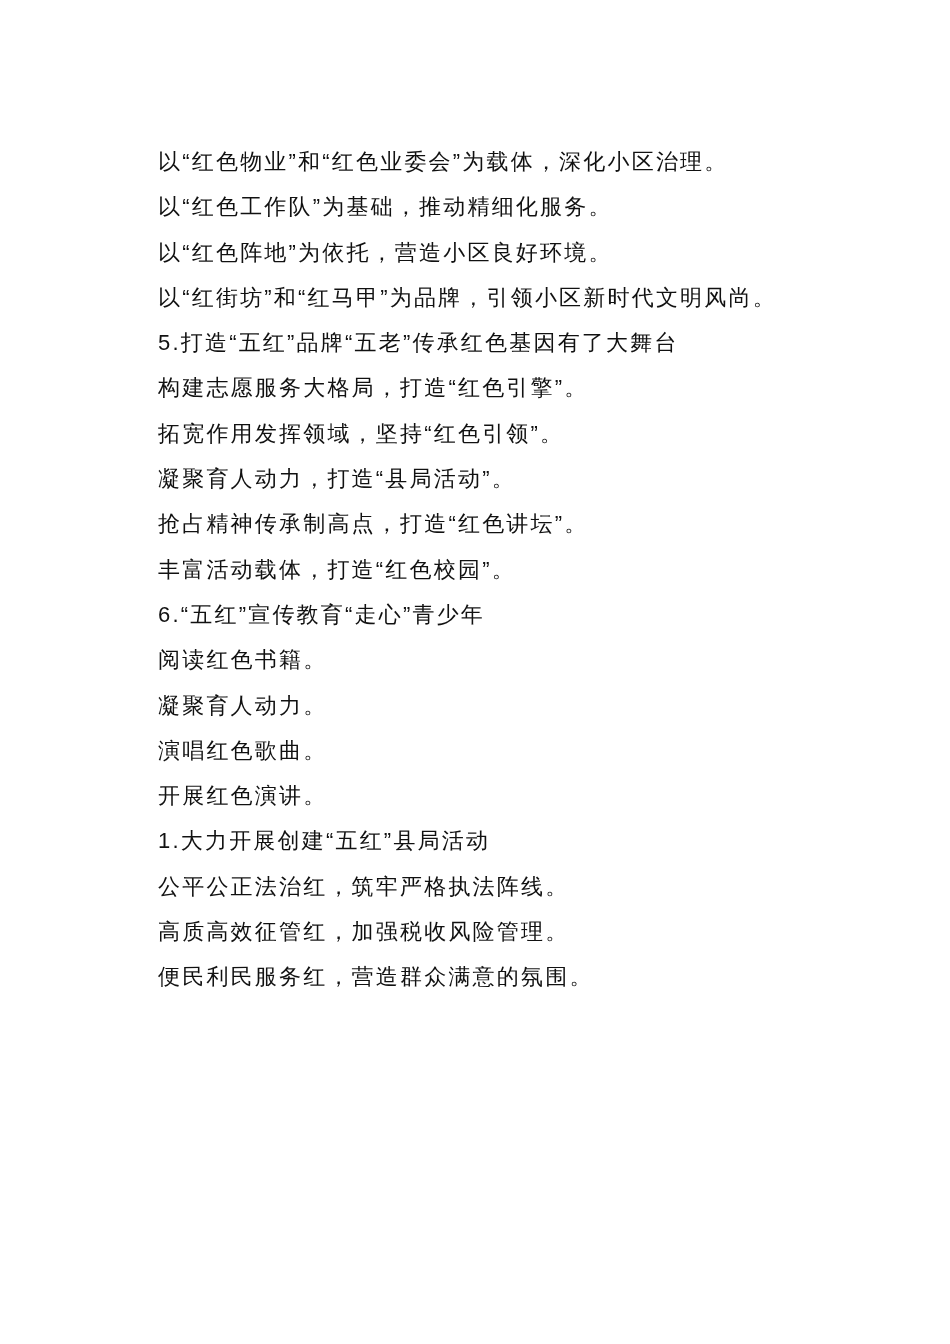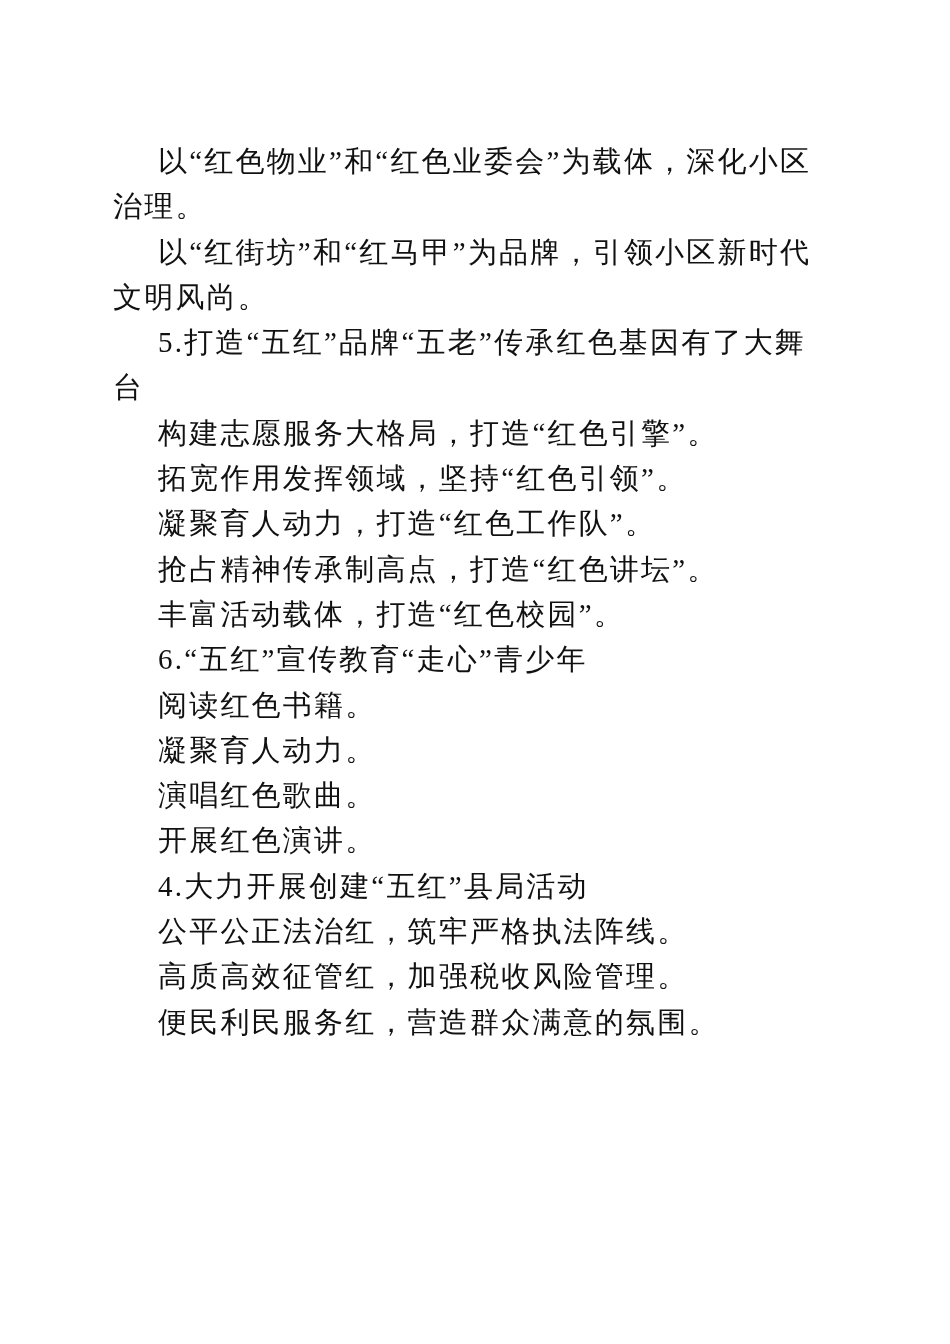--- a/index.html
+++ b/index.html
@@ -11,47 +11,49 @@
       width: 950px;
       height: 1344px;
       position: relative;
       overflow: hidden;
     }
     .page {
       position: absolute;
       left: 113px;
       top: 139px;
       width: 712px;
-      font-family: Liberation Serif, serif;
-      font-size: 29px;
+      font-family: Liberation Sans, sans-serif;
+      font-size: 22px;
       color: #111111;
       letter-spacing: 2.2px;
     }
     .para {
       margin: 0;
       line-height: 45.3px;
       text-indent: 45px;
       white-space: normal;
       word-break: break-all;
     }
   </style>
 </head>
 <body>
 
 <div class="page">
   <p class="para">以“红色物业”和“红色业委会”为载体，深化小区治理。</p>
+  <p class="para">以“红色工作队”为基础，推动精细化服务。</p>
+  <p class="para">以“红色阵地”为依托，营造小区良好环境。</p>
   <p class="para">以“红街坊”和“红马甲”为品牌，引领小区新时代文明风尚。</p>
   <p class="para">5.打造“五红”品牌“五老”传承红色基因有了大舞台</p>
   <p class="para">构建志愿服务大格局，打造“红色引擎”。</p>
   <p class="para">拓宽作用发挥领域，坚持“红色引领”。</p>
-  <p class="para">凝聚育人动力，打造“红色工作队”。</p>
+  <p class="para">凝聚育人动力，打造“县局活动”。</p>
   <p class="para">抢占精神传承制高点，打造“红色讲坛”。</p>
   <p class="para">丰富活动载体，打造“红色校园”。</p>
   <p class="para">6.“五红”宣传教育“走心”青少年</p>
   <p class="para">阅读红色书籍。</p>
   <p class="para">凝聚育人动力。</p>
   <p class="para">演唱红色歌曲。</p>
   <p class="para">开展红色演讲。</p>
-  <p class="para">4.大力开展创建“五红”县局活动</p>
+  <p class="para">1.大力开展创建“五红”县局活动</p>
   <p class="para">公平公正法治红，筑牢严格执法阵线。</p>
   <p class="para">高质高效征管红，加强税收风险管理。</p>
   <p class="para">便民利民服务红，营造群众满意的氛围。</p>
 </div>
 
 </body></html>

